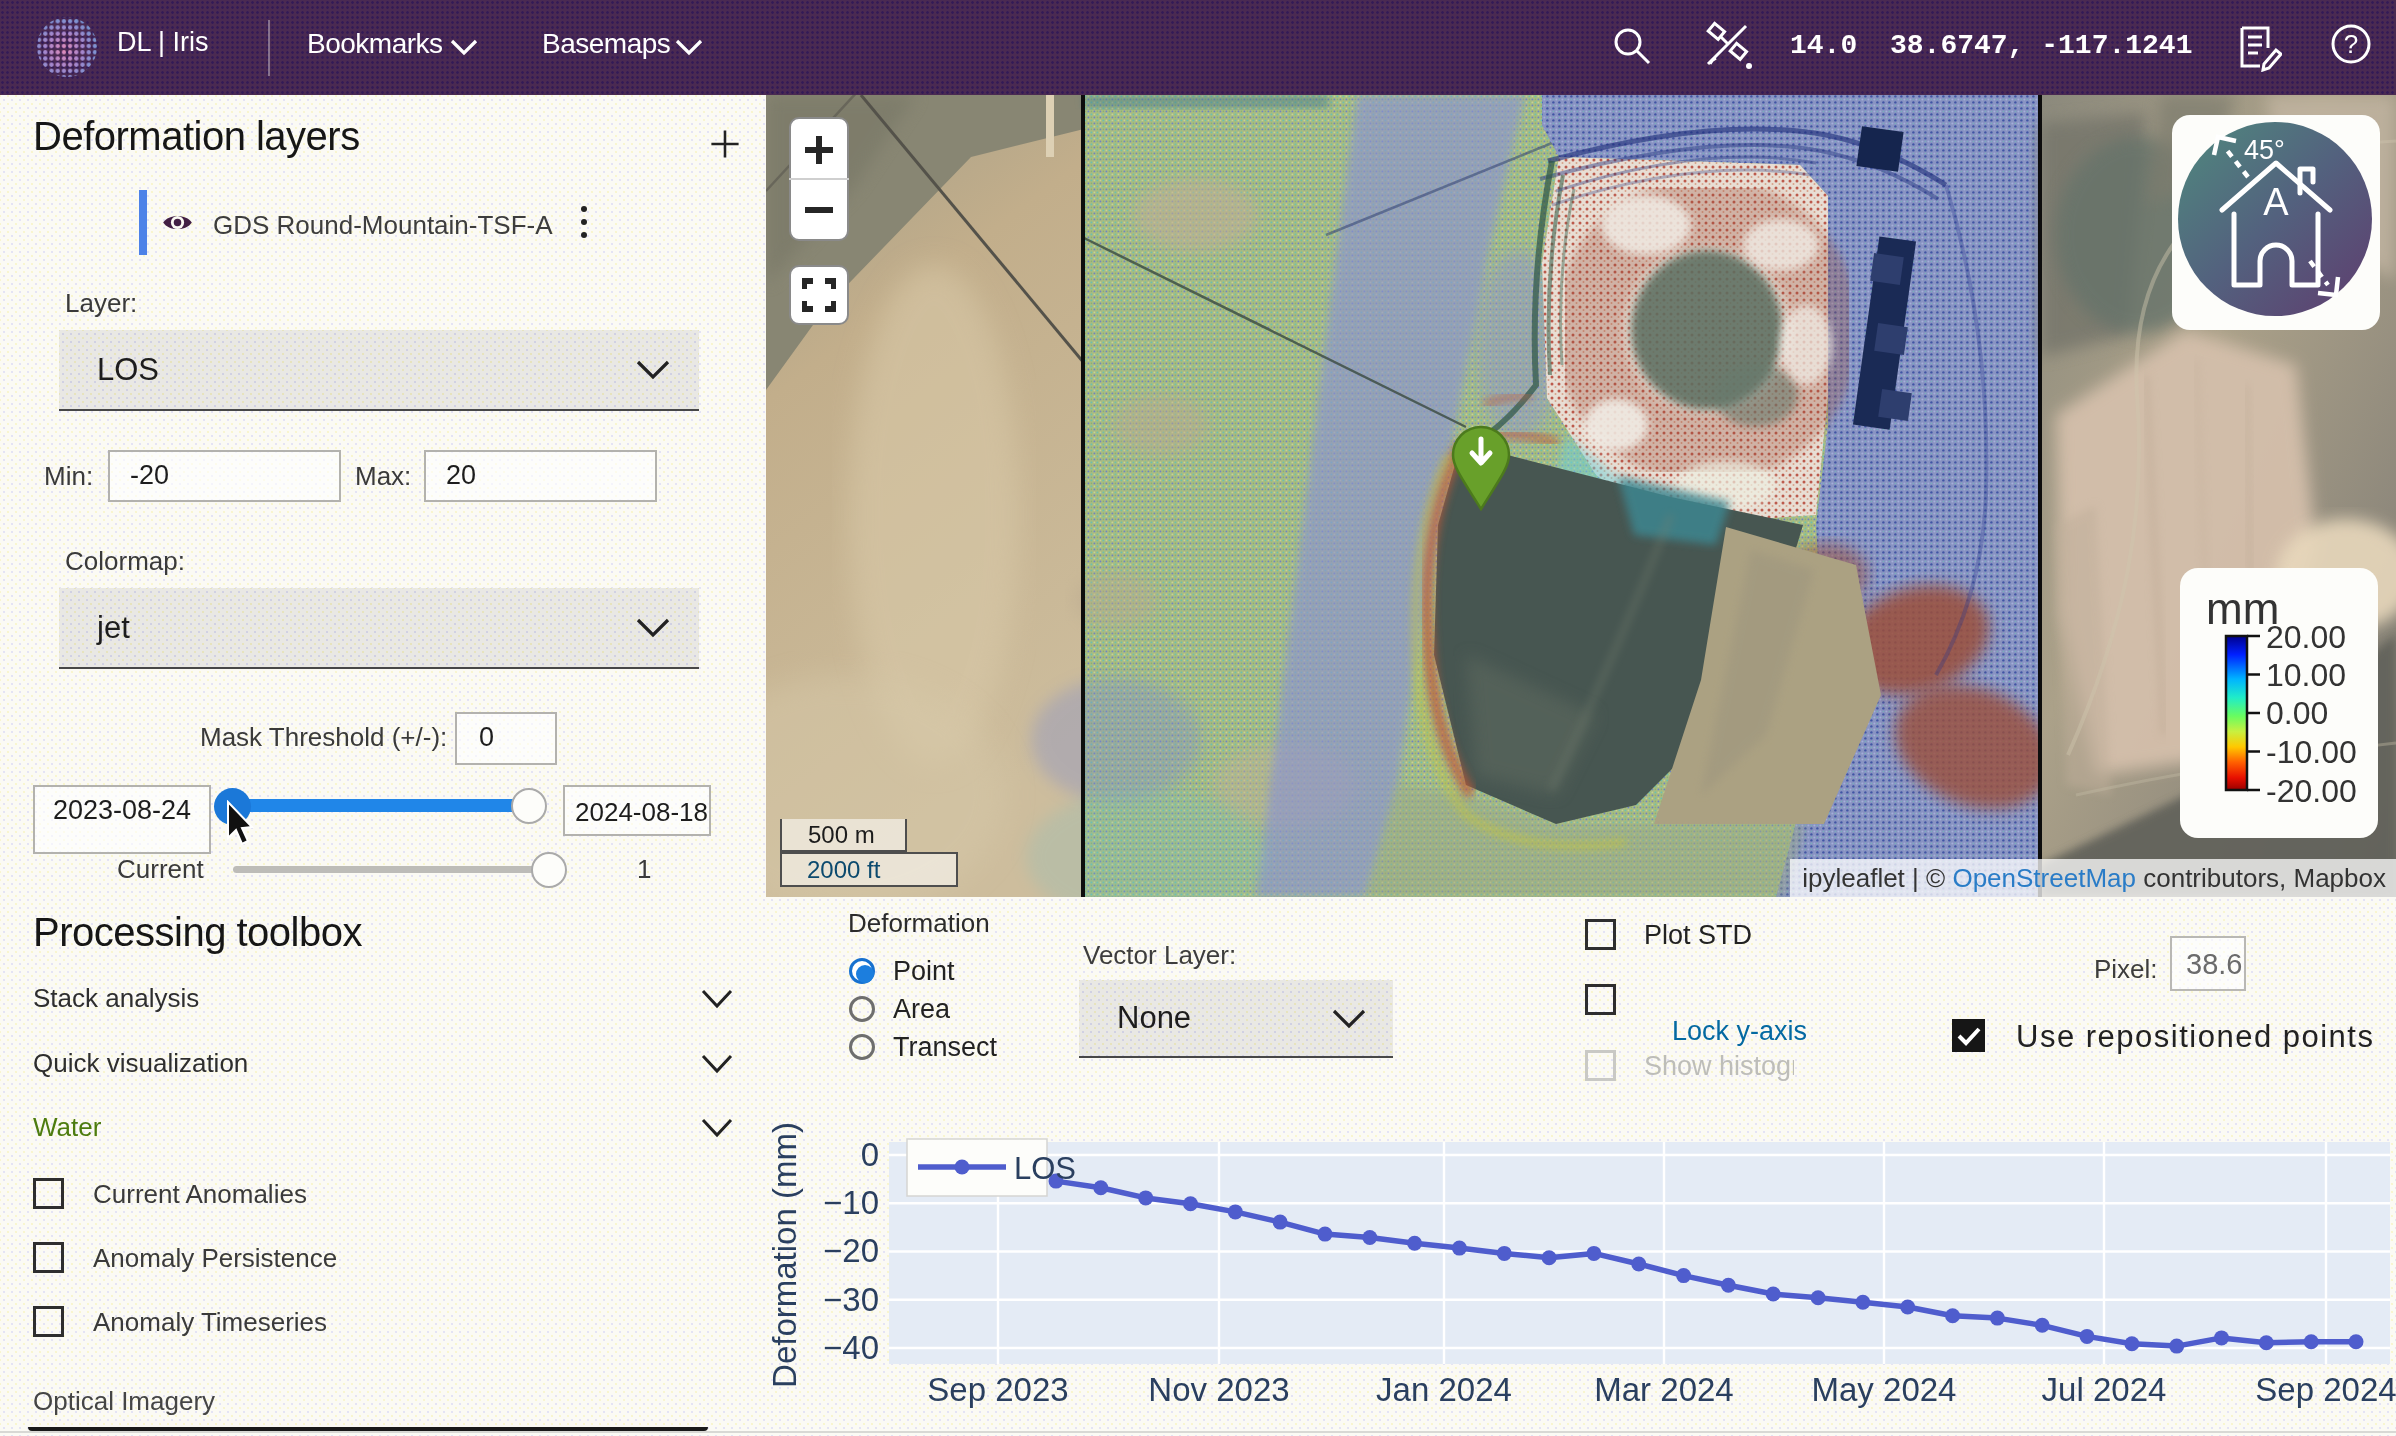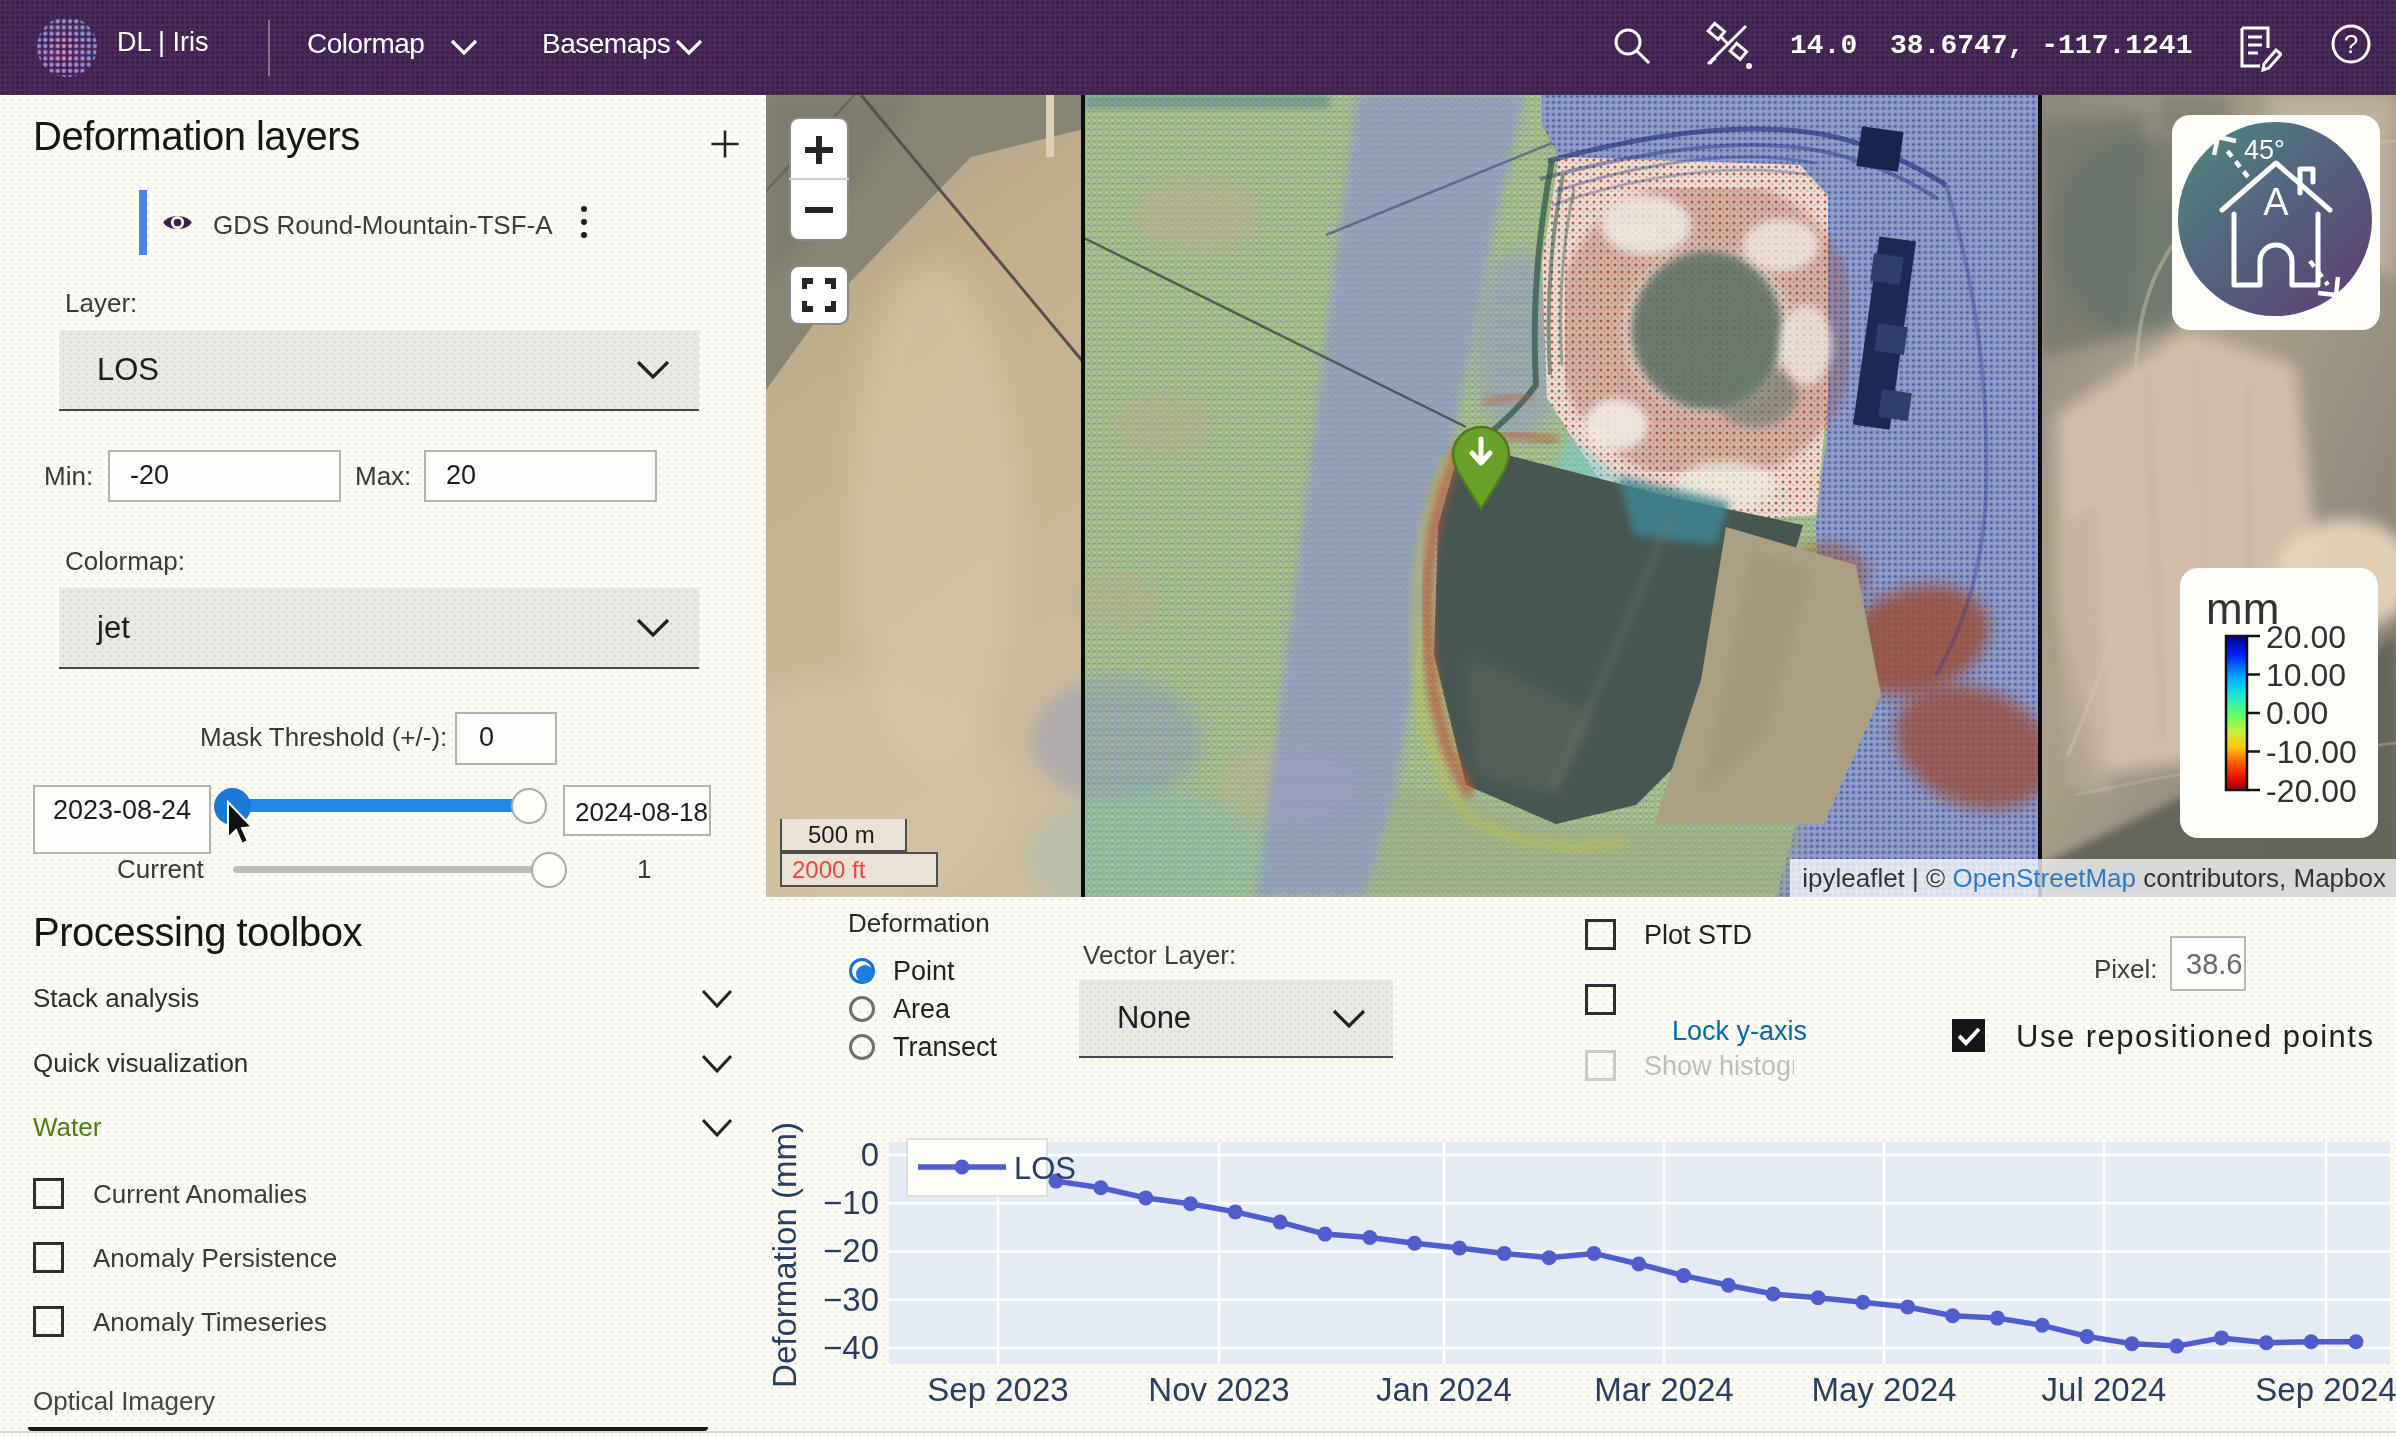--- a/index.html
+++ b/index.html
@@ -50,21 +50,21 @@
         <circle cx="3.1" cy="3.1" r="2.2" fill="#fff"></circle>
       </pattern>
       <mask id="logomask">
           <rect width="62" height="70" fill="url(#logodots)"></rect>
         </mask>
     </defs>
     <circle cx="31" cy="35" r="30" fill="url(#logog)" mask="url(#logomask)"></circle>
   </svg>
   <div class="t" style="left:117px;top:27px;font-size:27px;">DL | Iris</div>
   <div class="t" style="left:268px;top:20px;width:2px;height:56px;background:rgba(255,255,255,.35);"></div>
-  <div class="t" style="left:307px;top:28px;font-size:28px;letter-spacing:-0.5px;">Colormap</div>
+  <div class="t" style="left:307px;top:28px;font-size:28px;letter-spacing:-0.5px;">Bookmarks</div>
   <svg class="t" style="left:449px;top:37px;" width="30" height="20" viewBox="0 0 30 20">
       <path d="M3 4 L15 16 L27 4" fill="none" stroke="#fff" stroke-width="3.2"></path>
     </svg>
   <div class="t" style="left:542px;top:28px;font-size:28px;letter-spacing:-0.5px;">Basemaps</div>
   <svg class="t" style="left:674px;top:37px;" width="30" height="20" viewBox="0 0 30 20">
       <path d="M3 4 L15 16 L27 4" fill="none" stroke="#fff" stroke-width="3.2"></path>
     </svg>
   <svg class="t" style="left:1610px;top:24px;" width="44" height="44" viewBox="0 0 44 44">
       <circle cx="18" cy="18" r="12" fill="none" stroke="#fff" stroke-width="3"></circle>
       <line x1="27" y1="27" x2="39" y2="39" stroke="#fff" stroke-width="3"></line>
@@ -352,21 +352,21 @@
   <g stroke="#262626" stroke-width="6" fill="none">
     <path d="M2 11 V3 H11"></path>
         <path d="M23 3 H32 V11"></path>
         <path d="M32 23 V31 H23"></path>
         <path d="M11 31 H2 V23"></path>
   </g>
 </svg>
 
 
 <div class="abs" style="left:14px;top:724px;width:127px;height:33px;background:rgba(255,255,255,.55);border:2px solid #4e4e4e;border-top:none;font-size:24px;color:#1c1c1c;padding-left:26px;line-height:31px;">500 m</div>
-<div class="abs" style="left:14px;top:757px;width:158px;height:35px;background:rgba(255,255,255,.55);border:2px solid #4e4e4e;font-size:24px;color:#ef4444;padding-left:10px;line-height:31px;">2000 ft</div>
+<div class="abs" style="left:14px;top:757px;width:178px;height:35px;background:rgba(255,255,255,.55);border:2px solid #4e4e4e;font-size:24px;color:#0c4a6e;padding-left:25px;line-height:31px;">2000 ft</div>
 
 
 <div class="abs" style="right:0;bottom:0;height:38px;background:rgba(255,255,255,.75);font-size:26px;color:#333;padding:4px 10px 0 12px;white-space:nowrap;">ipyleaflet | © <span style="color:#2a7cc7;">OpenStreetMap</span> contributors, Mapbox</div>
 
 
 <div class="abs" style="left:1406px;top:20px;width:208px;height:215px;background:#fdfdfa;border-radius:18px;"></div>
 <svg class="abs" style="left:1406px;top:20px;" width="208" height="215" viewBox="0 0 208 215">
   <defs>
     <linearGradient id="compg" x1="0" y1="0" x2="1" y2="1">
       <stop offset="0%" stop-color="#4f8a7e"></stop>

